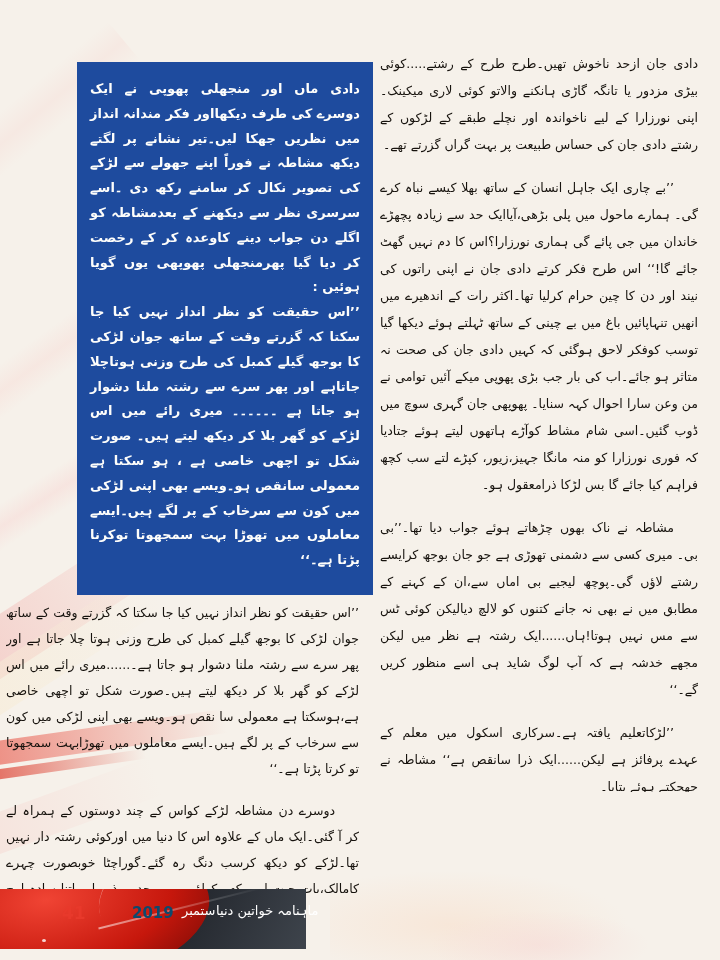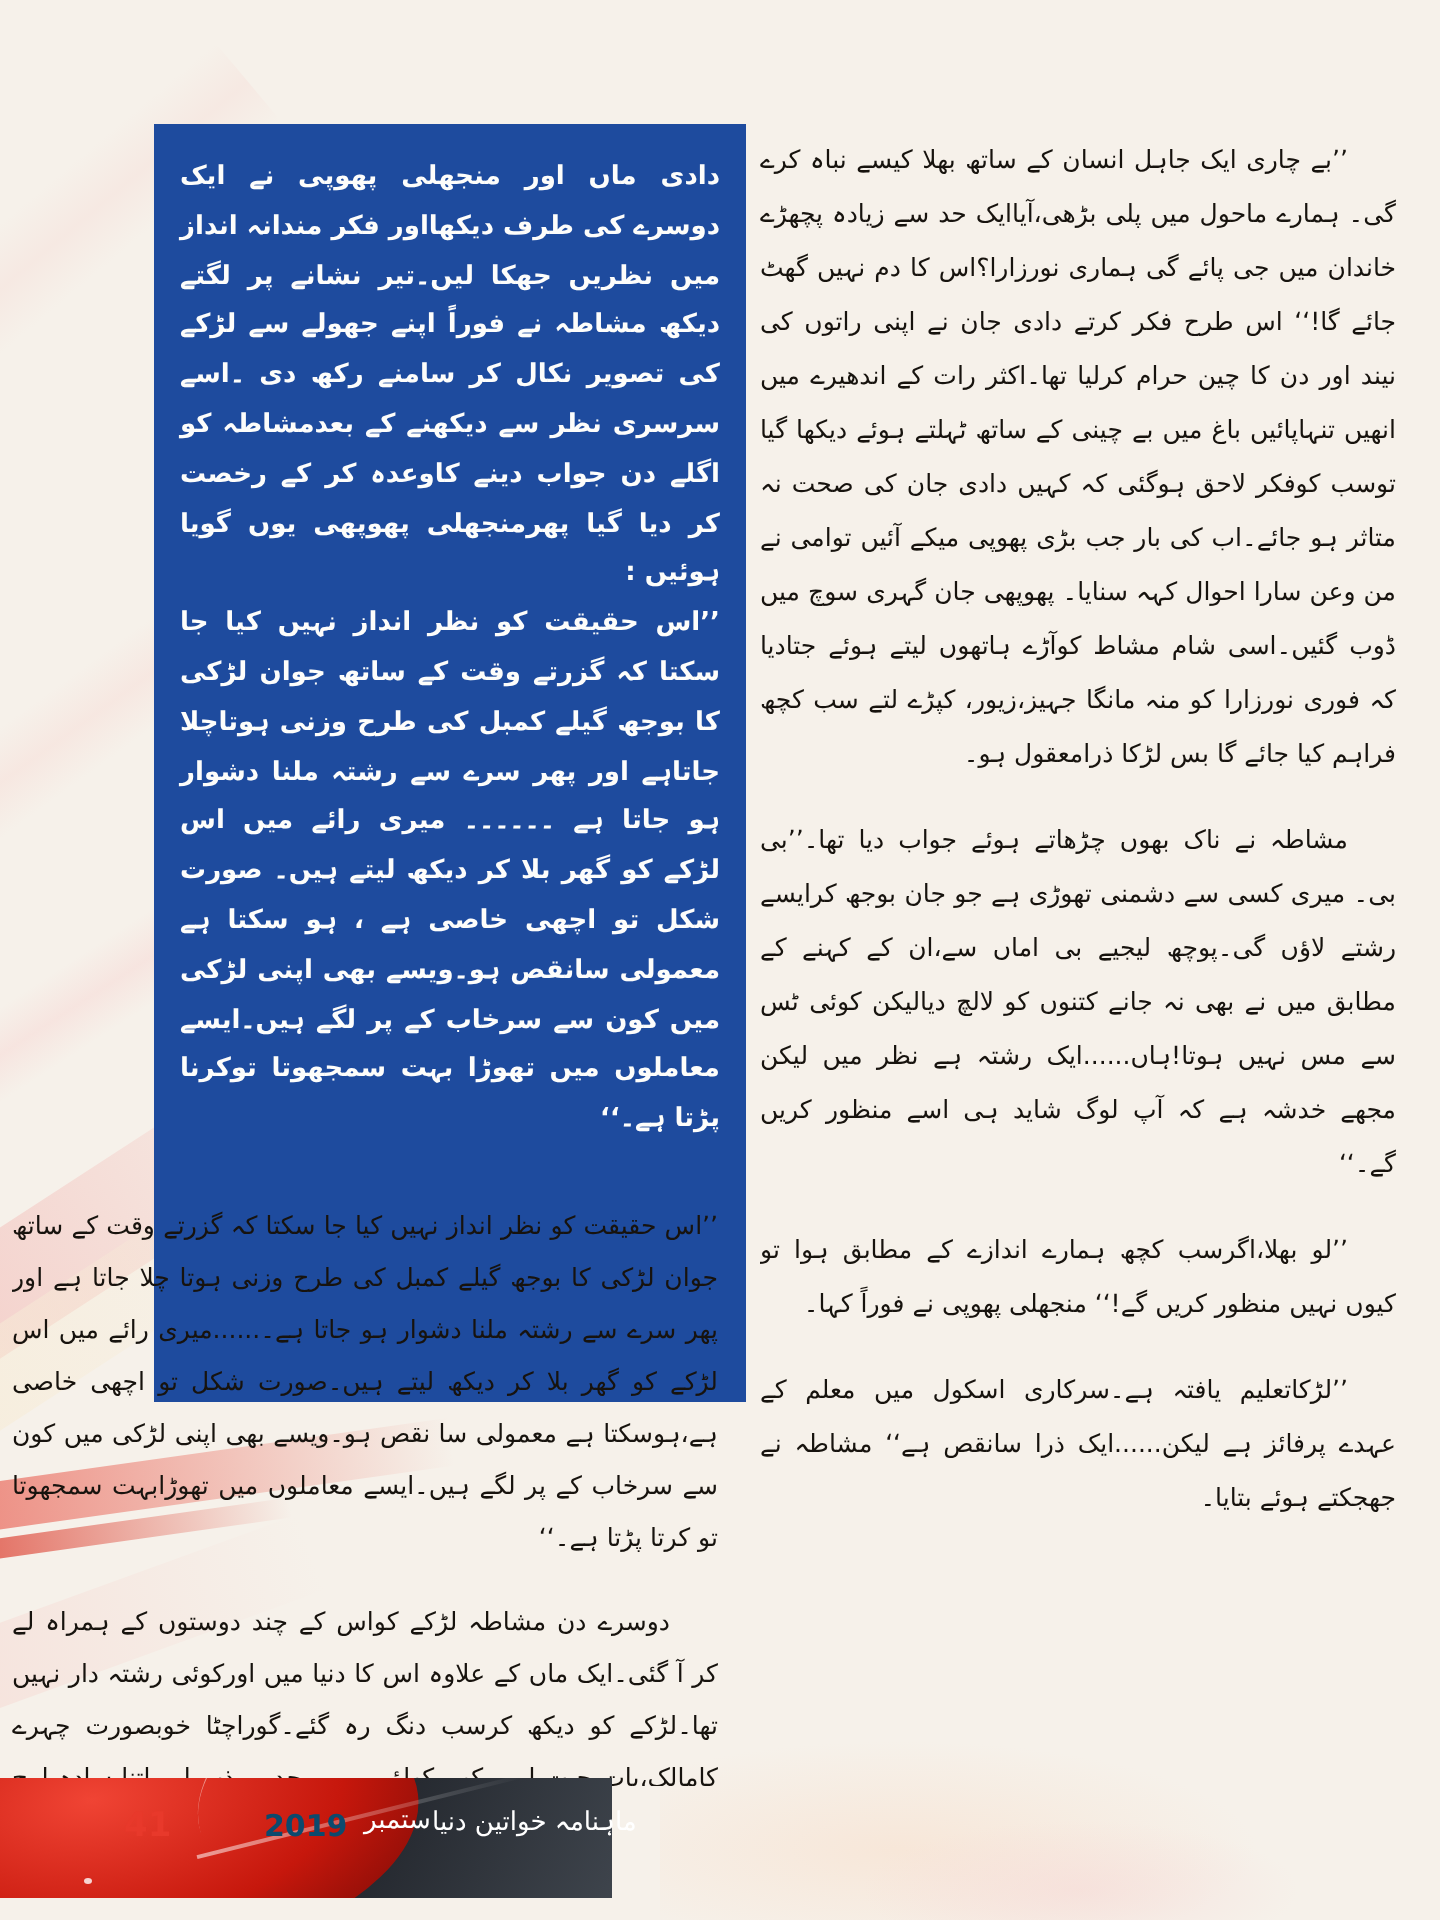--- a/index.html
+++ b/index.html
@@ -35,21 +35,21 @@
        background:linear-gradient(90deg, rgba(224,90,76,.85), rgba(224,90,76,0) 90%);}
   .rb8{left:-20px; top:820px; width:220px; height:40px; transform:rotate(-20deg);
        background:linear-gradient(90deg, rgba(246,218,212,.6), rgba(246,218,212,0) 85%);}
   .blob1{left:330px; top:870px; width:300px; height:110px; transform:none;
        background:radial-gradient(ellipse at 40% 50%, rgba(248,224,205,.6), rgba(248,224,205,0) 70%);}
   .blob2{left:430px; top:910px; width:220px; height:70px; transform:none;
        background:radial-gradient(ellipse at 50% 50%, rgba(246,214,212,.5), rgba(246,214,212,0) 70%);}
 
   
   .blue-box{
-    position:absolute; left:77px; top:62px; width:296px; height:639px;
+    position:absolute; left:77px; top:62px; width:296px; height:533px;
     background:var(--highlight_bg); color:var(--highlight_text);
     box-sizing:border-box; padding:15px 13px 10px 13px;
     direction:rtl; text-align:justify; overflow:hidden;
     font-weight:700; font-size:13px; line-height:24.8px;
     letter-spacing:.2px;
   }
   .blue-box p{margin:0;}
 
   
   .col{
@@ -110,23 +110,23 @@
   <div class="ribbon rb8"></div>
   <div class="ribbon blob1"></div>
   <div class="ribbon blob2"></div>
 
   <div class="blue-box">
     <p>دادی ماں اور منجھلی پھوپی نے ایک دوسرے کی طرف دیکھااور فکر مندانہ انداز میں نظریں جھکا لیں۔تیر نشانے پر لگتے دیکھ مشاطہ نے فوراً اپنے جھولے سے لڑکے کی تصویر نکال کر سامنے رکھ دی ۔اسے سرسری نظر سے دیکھنے کے بعدمشاطہ کو اگلے دن جواب دینے کاوعدہ کر کے رخصت کر دیا گیا پھرمنجھلی پھوپھی یوں گویا ہوئیں :</p>
     <p>’’اس حقیقت کو نظر انداز نہیں کیا جا سکتا کہ گزرتے وقت کے ساتھ جوان لڑکی کا بوجھ گیلے کمبل کی طرح وزنی ہوتاچلا جاتاہے اور پھر سرے سے رشتہ ملنا دشوار ہو جاتا ہے ۔۔۔۔۔۔ میری رائے میں اس لڑکے کو گھر بلا کر دیکھ لیتے ہیں۔ صورت شکل تو اچھی خاصی ہے ، ہو سکتا ہے معمولی سانقص ہو۔ویسے بھی اپنی لڑکی میں کون سے سرخاب کے پر لگے ہیں۔ایسے معاملوں میں تھوڑا بہت سمجھوتا توکرنا پڑتا ہے۔‘‘</p>
   </div>
 
   <div class="col right-col">
+    <p>دادی جان ازحد ناخوش تھیں۔طرح طرح کے رشتے.....کوئی بیڑی مزدور یا تانگہ گاڑی ہانکنے والاتو کوئی لاری میکینک۔اپنی نورزارا کے لیے ناخواندہ اور نچلے طبقے کے لڑکوں کے رشتے دادی جان کی حساس طبیعت پر بہت گراں گزرتے تھے۔</p>
     <p class="indent">’’بے چاری ایک جاہل انسان کے ساتھ بھلا کیسے نباہ کرے گی۔ ہمارے ماحول میں پلی بڑھی،آیاایک حد سے زیادہ پچھڑے خاندان میں جی پائے گی ہماری نورزارا؟اس کا دم نہیں گھٹ جائے گا!‘‘ اس طرح فکر کرتے دادی جان نے اپنی راتوں کی نیند اور دن کا چین حرام کرلیا تھا۔اکثر رات کے اندھیرے میں انھیں تنہاپائیں باغ میں بے چینی کے ساتھ ٹہلتے ہوئے دیکھا گیا توسب کوفکر لاحق ہوگئی کہ کہیں دادی جان کی صحت نہ متاثر ہو جائے۔اب کی بار جب بڑی پھوپی میکے آئیں توامی نے من وعن سارا احوال کہہ سنایا۔ پھوپھی جان گہری سوچ میں ڈوب گئیں۔اسی شام مشاط کوآڑے ہاتھوں لیتے ہوئے جتادیا کہ فوری نورزارا کو منہ مانگا جہیز،زیور، کپڑے لتے سب کچھ فراہم کیا جائے گا بس لڑکا ذرامعقول ہو۔</p>
     <p class="indent">مشاطہ نے ناک بھوں چڑھاتے ہوئے جواب دیا تھا۔’’بی بی۔ میری کسی سے دشمنی تھوڑی ہے جو جان بوجھ کرایسے رشتے لاؤں گی۔پوچھ لیجیے بی اماں سے،ان کے کہنے کے مطابق میں نے بھی نہ جانے کتنوں کو لالچ دیالیکن کوئی ٹس سے مس نہیں ہوتا!ہاں......ایک رشتہ ہے نظر میں لیکن مجھے خدشہ ہے کہ آپ لوگ شاید ہی اسے منظور کریں گے۔‘‘</p>
-    <p class="indent">’’لو بھلا،اگرسب کچھ ہمارے اندازے کے مطابق ہوا تو کیوں نہیں منظور کریں گے!‘‘ منجھلی پھوپی نے فوراً کہا۔</p>
     <p class="indent">’’لڑکاتعلیم یافتہ ہے۔سرکاری اسکول میں معلم کے عہدے پرفائز ہے لیکن......ایک ذرا سانقص ہے‘‘ مشاطہ نے جھجکتے ہوئے بتایا۔</p>
 
   </div>
 
   <div class="col left-col">
     <p>’’اس حقیقت کو نظر انداز نہیں کیا جا سکتا کہ گزرتے وقت کے ساتھ جوان لڑکی کا بوجھ گیلے کمبل کی طرح وزنی ہوتا چلا جاتا ہے اور پھر سرے سے رشتہ ملنا دشوار ہو جاتا ہے۔......میری رائے میں اس لڑکے کو گھر بلا کر دیکھ لیتے ہیں۔صورت شکل تو اچھی خاصی ہے،ہوسکتا ہے معمولی سا نقص ہو۔ویسے بھی اپنی لڑکی میں کون سے سرخاب کے پر لگے ہیں۔ایسے معاملوں میں تھوڑابہت سمجھوتا تو کرتا پڑتا ہے۔‘‘</p>
     <p class="indent">دوسرے دن مشاطہ لڑکے کواس کے چند دوستوں کے ہمراہ لے کر آ گئی۔ایک ماں کے علاوہ اس کا دنیا میں اورکوئی رشتہ دار نہیں تھا۔لڑکے کو دیکھ کرسب دنگ رہ گئے۔گوراچٹا خوبصورت چہرے کامالک،بات چیت اور رکھ رکھاؤ میں بے حد مہذب اور اتنا سادہ لوح کہ اگر اس ایک نقص کو نظر انداز کر دیا جائے تو نورزارا کے نصیب پر عش عش کیا جا سکتا تھا۔</p>
   </div>
 
   <div class="footer-bar">

